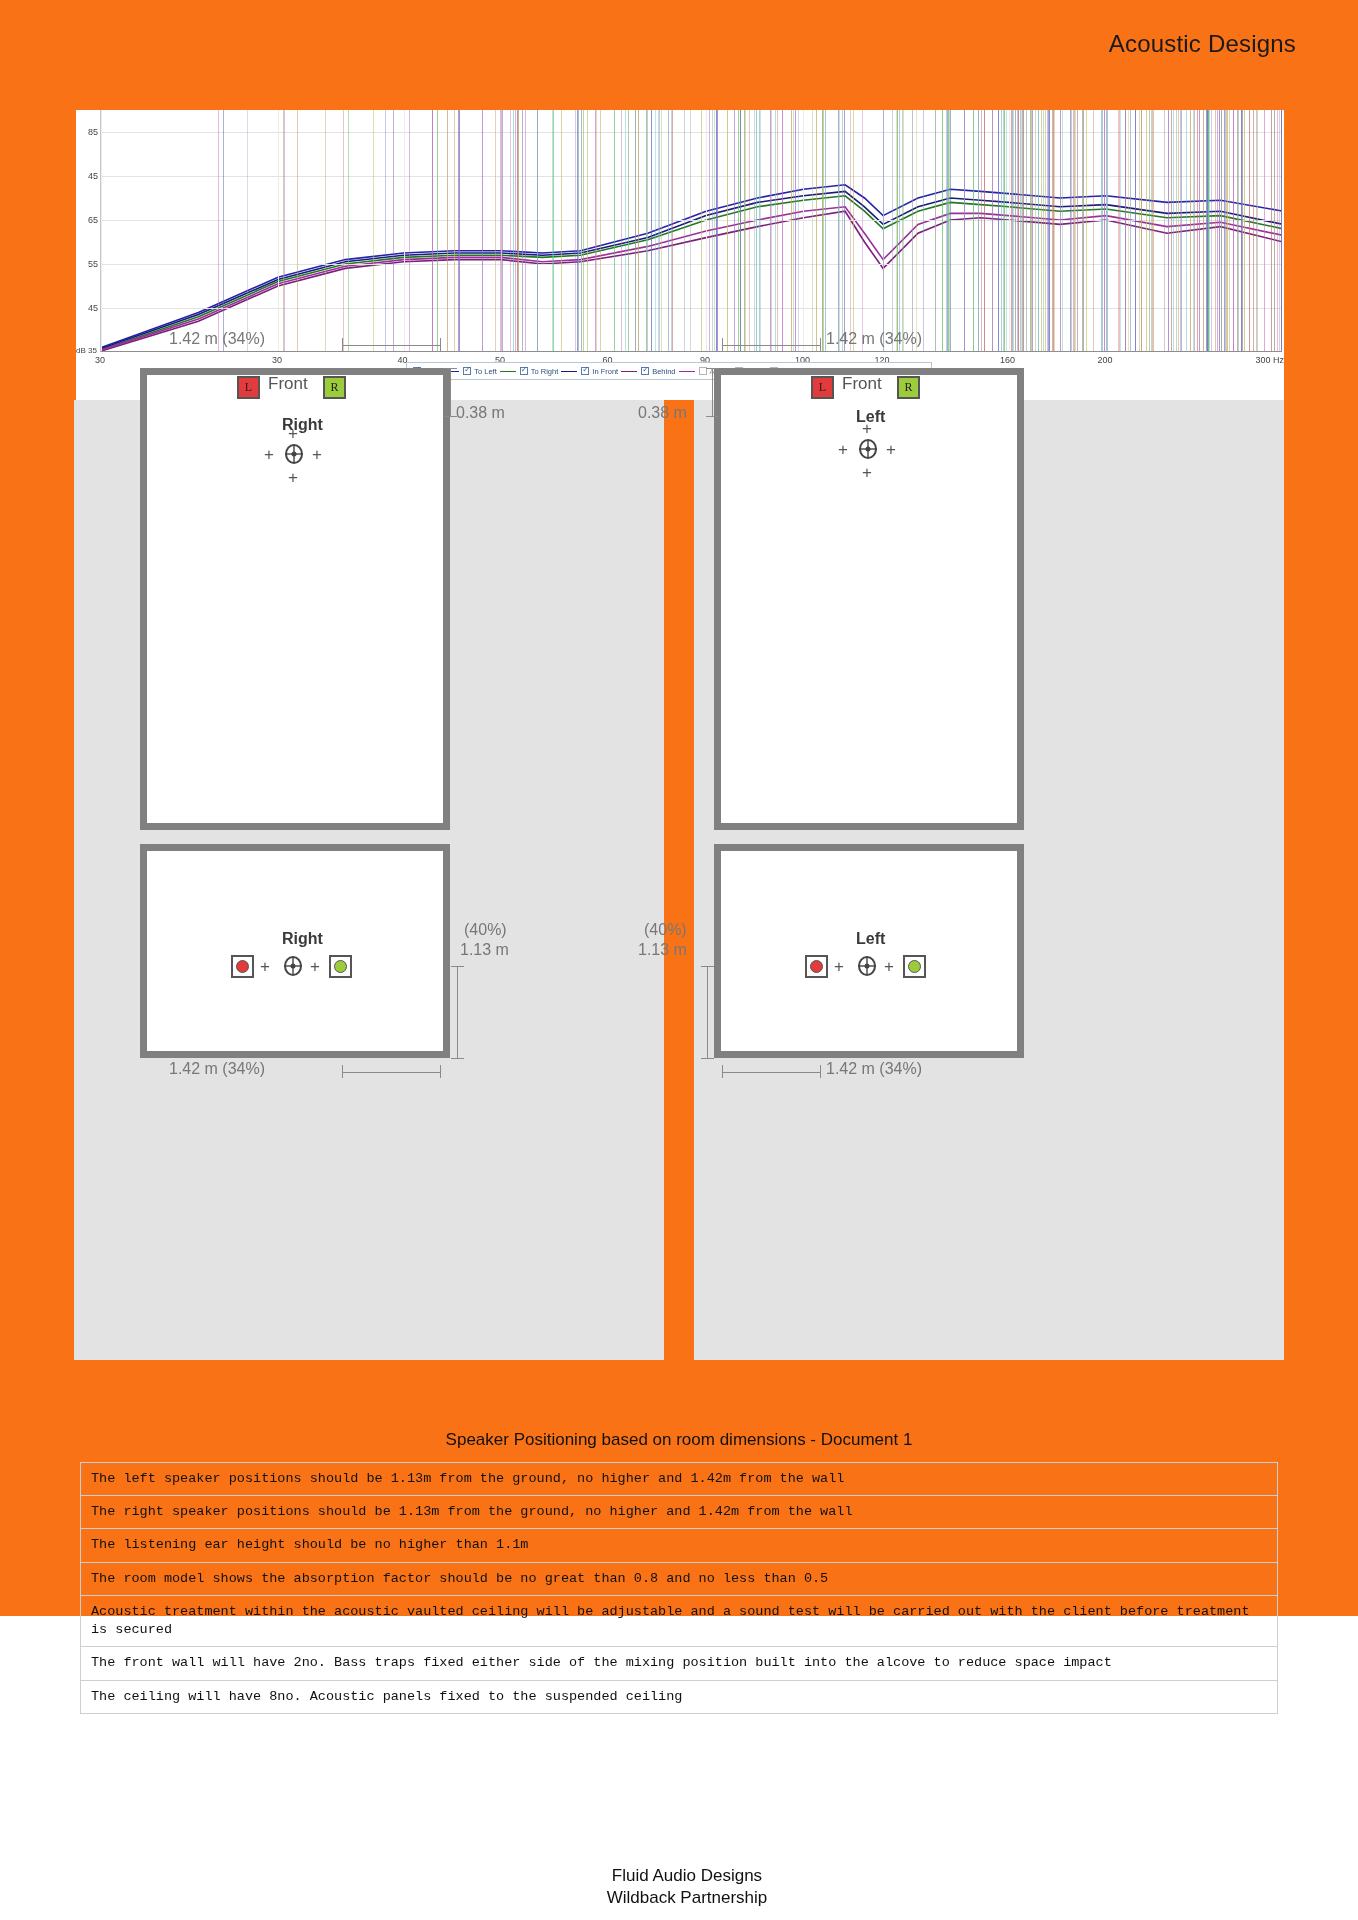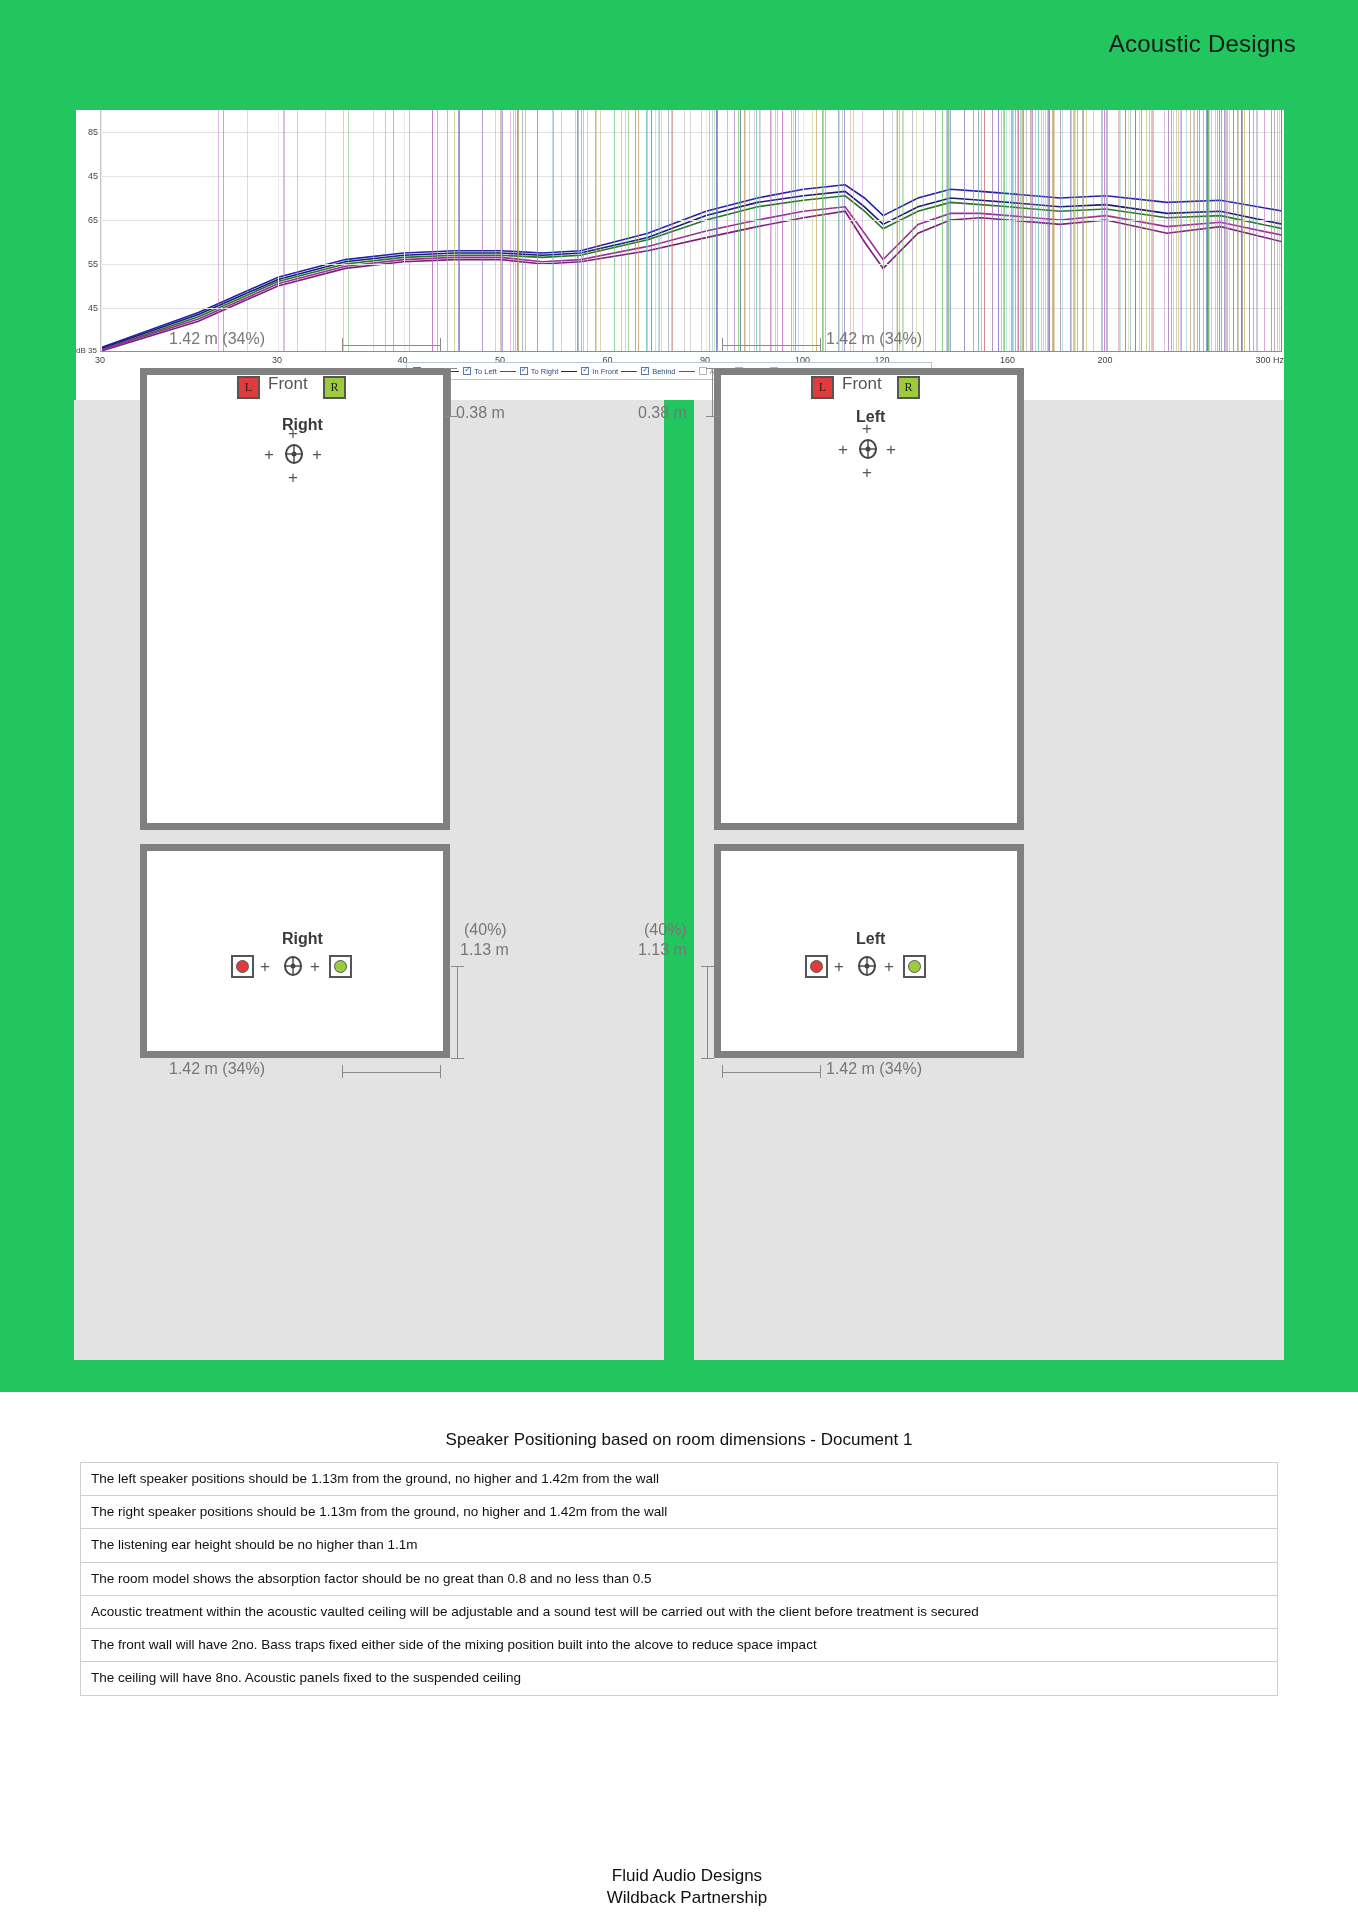--- a/index.html
+++ b/index.html
@@ -9,22 +9,22 @@
     font-family: "Liberation Sans", sans-serif;
   }
   body {
     width: 1358px;
     min-height: 1920px;
     position: relative;
   }
   .page {
     position: relative;
     width: 1358px;
-    height: 1392px;
-    background: #22c55e;
+    height: 1616px;
+    background: #f97316;
   }
 
   
   .header-title {
     position: absolute;
     top: 30px;
     right: 62px;
     font-size: 24px;
     color: #1a1a1a;
     letter-spacing: 0.2px;
@@ -278,20 +278,21 @@
     top: 1462px;
     width: 1198px;
     border-collapse: collapse;
     font-size: 13.5px;
     color: #111;
   }
   .doc-table td {
     border: 1px solid #cfcfcf;
     padding: 7px 8px 7px 10px;
     line-height: 1.35;
+    font-family: Liberation Mono, monospace;
   }
 
   .footer {
     position: absolute;
     top: 1828px;
     left: 8px;
     width: 100%;
     text-align: center;
     font-size: 17px;
     color: #111;

